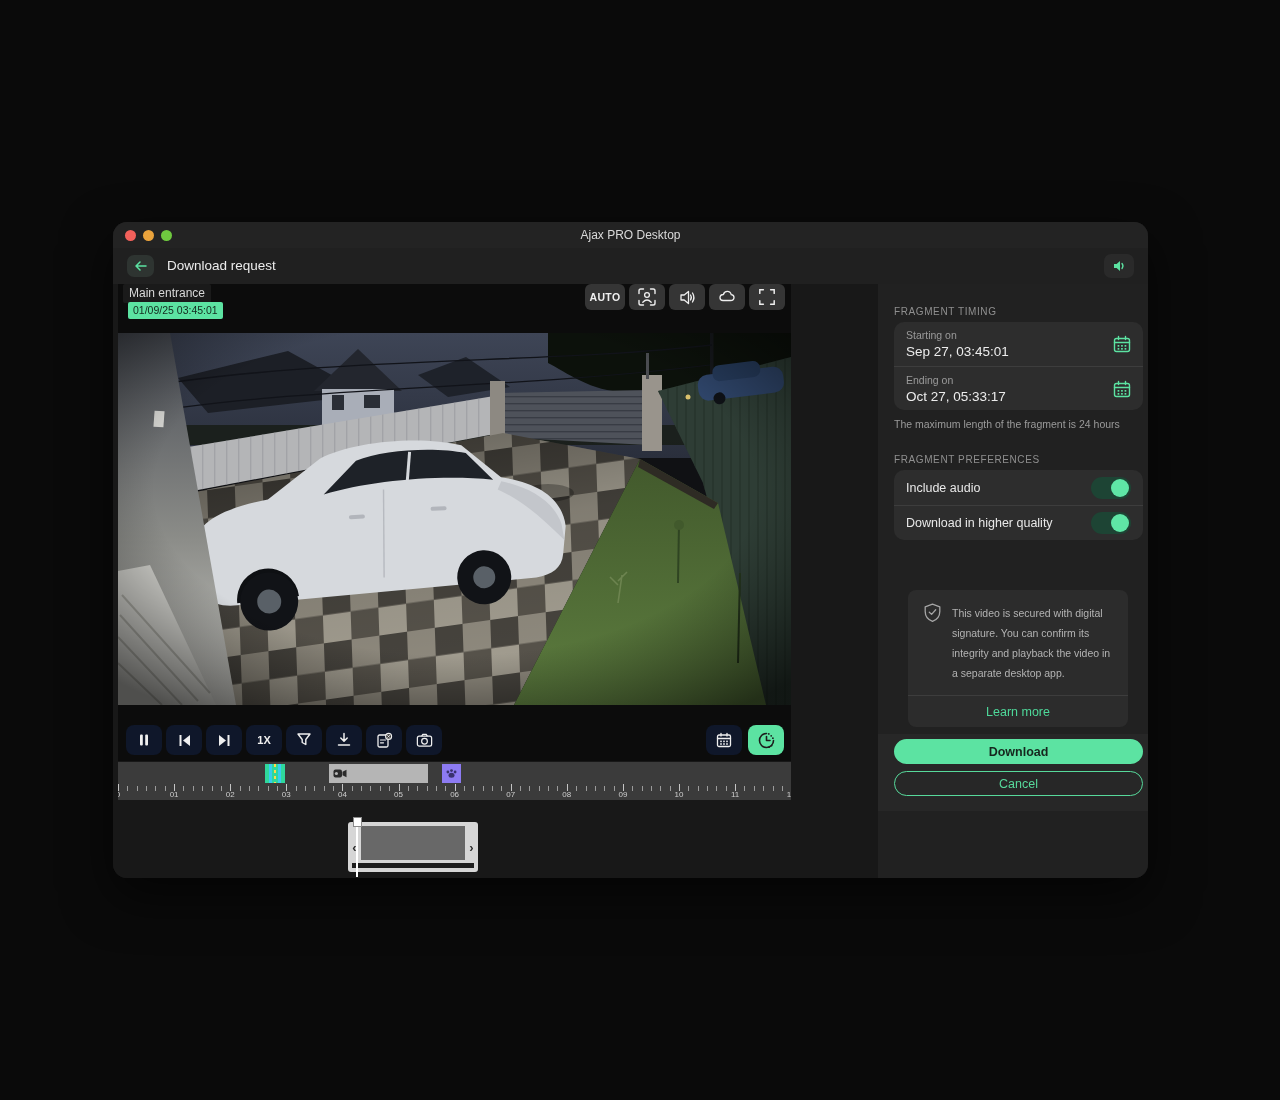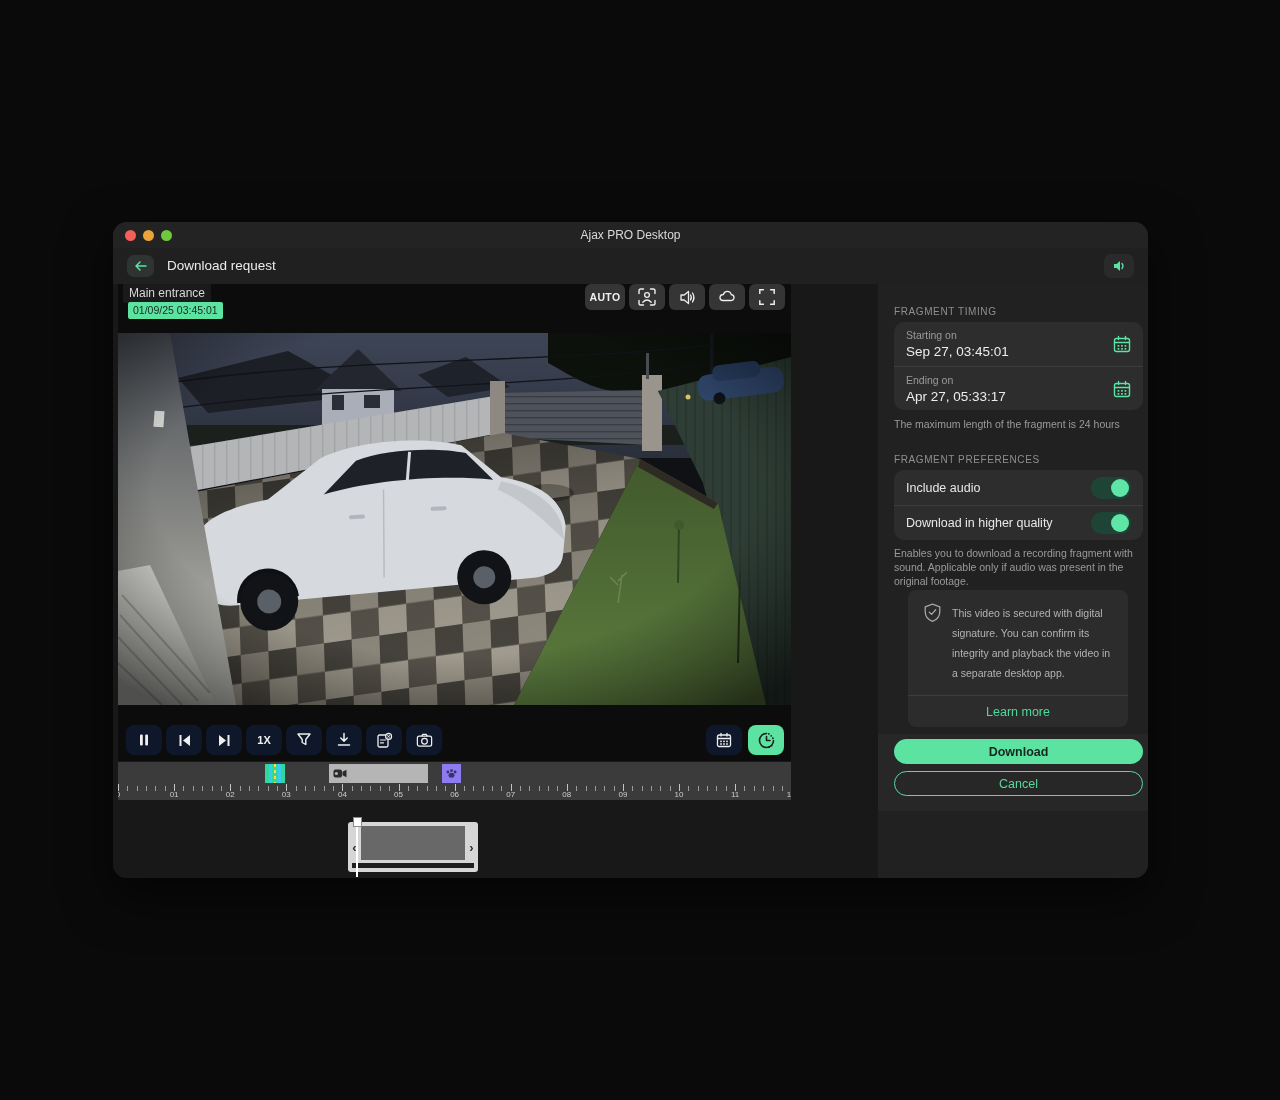--- a/index.html
+++ b/index.html
@@ -507,21 +507,21 @@
                     <rect x="12.6" y="11" width="1.7" height="1.7"></rect>
                   <rect x="5.6" y="14" width="1.7" height="1.7"></rect>
                     <rect x="9.1" y="14" width="1.7" height="1.7"></rect>
                     <rect x="12.6" y="14" width="1.7" height="1.7"></rect>
                 </g>
               </svg>
             </span>
           </div>
           <div class="trow">
             <span class="lbl">Ending on</span>
-            <span class="val">Apr 27, 05:33:17</span>
+            <span class="val">Oct 27, 05:33:17</span>
             <span class="cal">
               <svg width="20" height="20" viewBox="0 0 20 20">
                 <rect x="2.5" y="4.5" width="15" height="13" rx="2" stroke="#5ce3a2" stroke-width="1.4" fill="none"></rect>
                 <path d="M2.5,8.5 H17.5 M6.5,2.5 V5.5 M13.5,2.5 V5.5" stroke="#5ce3a2" stroke-width="1.4" stroke-linecap="round"></path>
                 <g fill="#5ce3a2">
                   <rect x="5.6" y="11" width="1.7" height="1.7"></rect>
                     <rect x="9.1" y="11" width="1.7" height="1.7"></rect>
                     <rect x="12.6" y="11" width="1.7" height="1.7"></rect>
                   <rect x="5.6" y="14" width="1.7" height="1.7"></rect>
                     <rect x="9.1" y="14" width="1.7" height="1.7"></rect>
@@ -544,21 +544,20 @@
               </div>
           </div>
           <div class="prow">
             <span class="plbl">Download in higher quality</span>
             <div class="toggle on">
                 <div class="knob"></div>
               </div>
           </div>
         </div>
 
-        <div class="note" style="top:262px">Enables you to download a recording fragment with sound. Applicable only if audio was present in the original footage.</div>
 
         <div class="info-card">
           <div class="info-top">
             <span class="info-shield">
               <svg width="19" height="20" viewBox="0 0 19 20">
                 <path d="M9.5,1.2 L16.8,3.8 V8.4 C16.8,13.4 13.7,16.7 9.5,18.4 C5.3,16.7 2.2,13.4 2.2,8.4 V3.8 Z" stroke="#a5a5a5" stroke-width="1.3" fill="none" stroke-linejoin="round"></path>
                 <path d="M6.3,9.2 L8.6,11.4 L12.7,6.8" stroke="#a5a5a5" stroke-width="1.3" fill="none" stroke-linecap="round" stroke-linejoin="round"></path>
               </svg>
             </span>
             <div class="info-text">This video is secured with digital signature. You can confirm its integrity and playback the video in a separate desktop app.</div>

